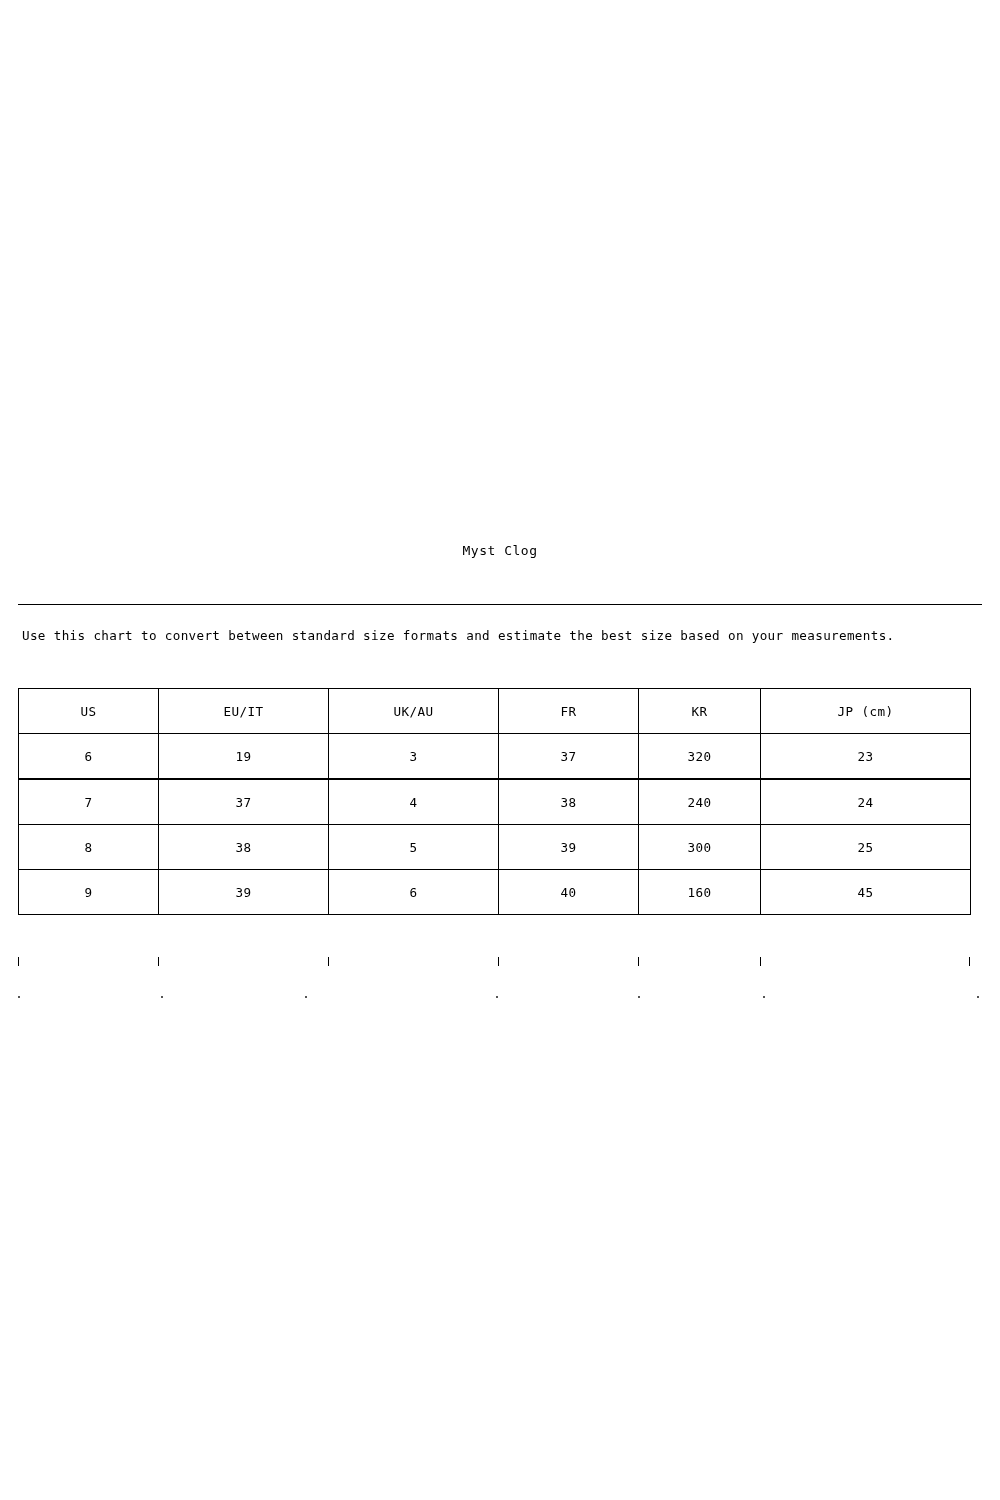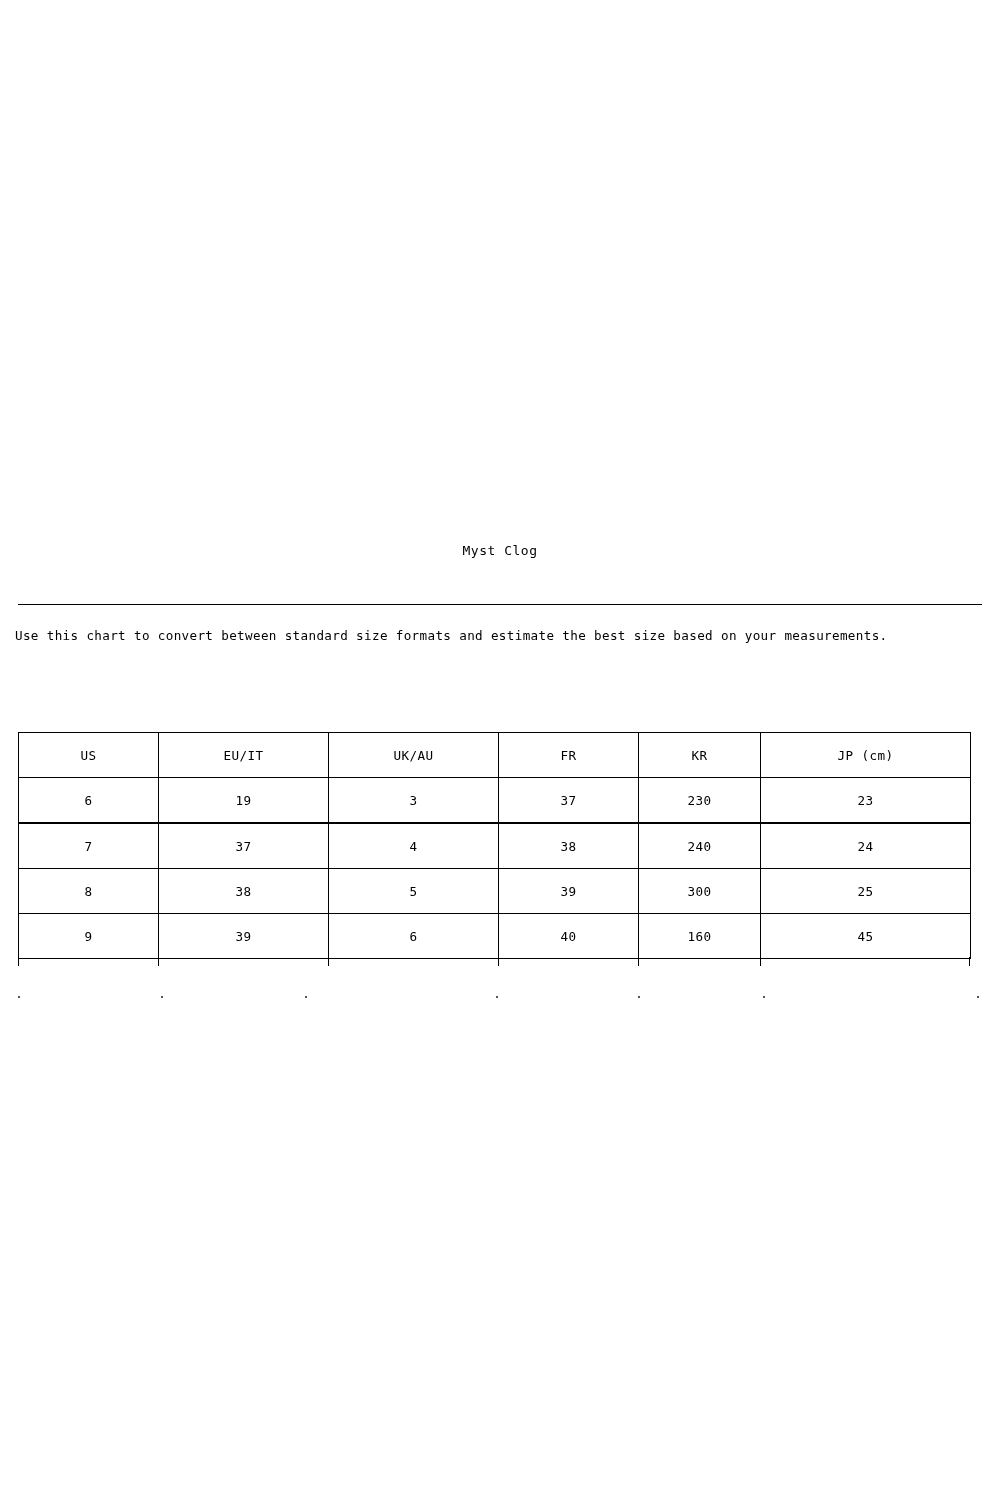--- a/index.html
+++ b/index.html
@@ -41,39 +41,38 @@
     position: absolute;
     left: 18px;
     top: 604px;
     width: 964px;
     height: 0;
     border-top: 1.4px solid #000;
   }
 
   .intro {
     position: absolute;
-    left: 15px;
+    left: 22px;
     top: 622px;
     width: 964px;
     font-size: 12.6px;
     line-height: 28px;
     letter-spacing: 0.35px;
     text-align: left;
   }
 
   table.size-table {
     position: absolute;
     left: 18px;
     top: 688px;
     width: 952px;
     border-collapse: collapse;
     table-layout: fixed;
     font-size: 12.6px;
     letter-spacing: 0.4px;
-    margin-top: 44px;
   }
   table.size-table th,
   table.size-table td {
     border: 1.1px solid #000;
     text-align: center;
     font-weight: normal;
     height: 44px;
     padding: 0;
     vertical-align: middle;
   }
@@ -154,21 +153,21 @@
         <th>KR</th>
         <th>JP (cm)</th>
       </tr>
     </thead>
     <tbody>
       <tr>
         <td>6</td>
         <td>19</td>
         <td>3</td>
         <td>37</td>
-        <td>230</td>
+        <td>320</td>
         <td>23</td>
       </tr>
       <tr>
         <td>7</td>
         <td>37</td>
         <td>4</td>
         <td>38</td>
         <td>240</td>
         <td>24</td>
       </tr>

